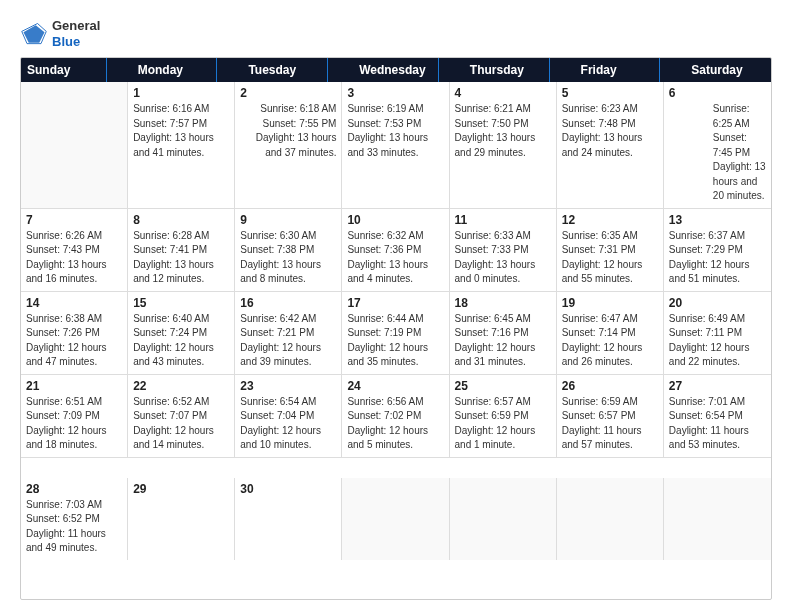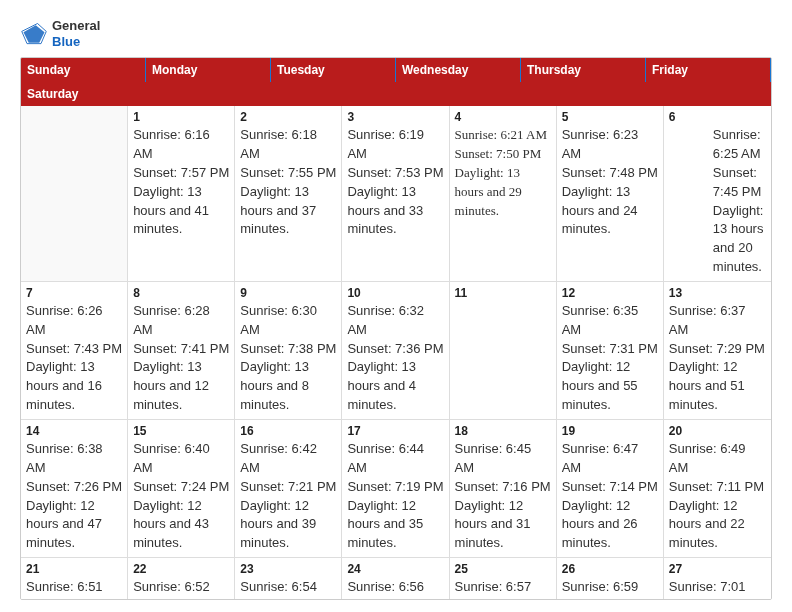--- a/index.html
+++ b/index.html
@@ -52,22 +52,23 @@
       color: #444;
     }
     .calendar {
       flex: 1;
       border: 1px solid #ccc;
       border-radius: 2px;
       overflow: hidden;
     }
     .cal-header {
       display: grid;
-      grid-template-columns: repeat(6, 1fr);
-      background: #b91c1c;
+      grid-template-columns: repeat(7, 1fr);
+      background: #0f172a;
+      gap: 25px;
     }
     .cal-header-cell {
       color: #fff;
       font-size: 12px;
       font-weight: bold;
       padding: 5px 6px;
       text-align: left;
       border-right: 1px solid #1976d2;
     }
     .cal-header-cell:last-child { border-right: none; }
@@ -91,21 +92,21 @@
     }
     .cal-cell:last-child { border-right: none; }
     .cal-cell.empty { background: #f9f9f9; }
     .day-num {
       font-size: 12px;
       font-weight: bold;
       color: #222;
       margin-bottom: 2px;
     }
     .day-info {
-      font-size: 13px;
+      font-size: 10px;
       color: #333;
       line-height: 1.45;
     }
   </style>
 </head>
 <body>
 
 <div class="page">
   <div class="header">
     <div class="logo">
@@ -139,33 +140,33 @@
     <div class="cal-row" style="min-height: 82px;">
           <div class="cal-cell empty"></div>
           <div class="cal-cell">
             <div class="day-num">1</div>
             <div class="day-info" style="white-space: pre-line;">Sunrise: 6:16 AM
 Sunset: 7:57 PM
 Daylight: 13 hours and 41 minutes.</div>
           </div>
           <div class="cal-cell">
             <div class="day-num">2</div>
-            <div class="day-info" style="white-space: pre-line;">Sunrise: 6:18 AM
+            <div class="day-info" style="white-space: pre-line; text-align: right;">Sunrise: 6:18 AM
 Sunset: 7:55 PM
 Daylight: 13 hours and 37 minutes.</div>
           </div>
           <div class="cal-cell">
             <div class="day-num">3</div>
             <div class="day-info" style="white-space: pre-line;">Sunrise: 6:19 AM
 Sunset: 7:53 PM
 Daylight: 13 hours and 33 minutes.</div>
           </div>
           <div class="cal-cell">
             <div class="day-num">4</div>
-            <div class="day-info" style="white-space: pre-line; font-family: Liberation Serif, serif;">Sunrise: 6:21 AM
+            <div class="day-info" style="white-space: pre-line;">Sunrise: 6:21 AM
 Sunset: 7:50 PM
 Daylight: 13 hours and 29 minutes.</div>
           </div>
           <div class="cal-cell">
             <div class="day-num">5</div>
             <div class="day-info" style="white-space: pre-line;">Sunrise: 6:23 AM
 Sunset: 7:48 PM
 Daylight: 13 hours and 24 minutes.</div>
           </div>
           <div class="cal-cell">
@@ -195,20 +196,23 @@
 Daylight: 13 hours and 8 minutes.</div>
           </div>
           <div class="cal-cell">
             <div class="day-num">10</div>
             <div class="day-info" style="white-space: pre-line;">Sunrise: 6:32 AM
 Sunset: 7:36 PM
 Daylight: 13 hours and 4 minutes.</div>
           </div>
           <div class="cal-cell">
             <div class="day-num">11</div>
+            <div class="day-info" style="white-space: pre-line;">Sunrise: 6:33 AM
+Sunset: 7:33 PM
+Daylight: 13 hours and 0 minutes.</div>
           </div>
           <div class="cal-cell">
             <div class="day-num">12</div>
             <div class="day-info" style="white-space: pre-line;">Sunrise: 6:35 AM
 Sunset: 7:31 PM
 Daylight: 12 hours and 55 minutes.</div>
           </div>
           <div class="cal-cell">
             <div class="day-num">13</div>
             <div class="day-info" style="white-space: pre-line;">Sunrise: 6:37 AM

